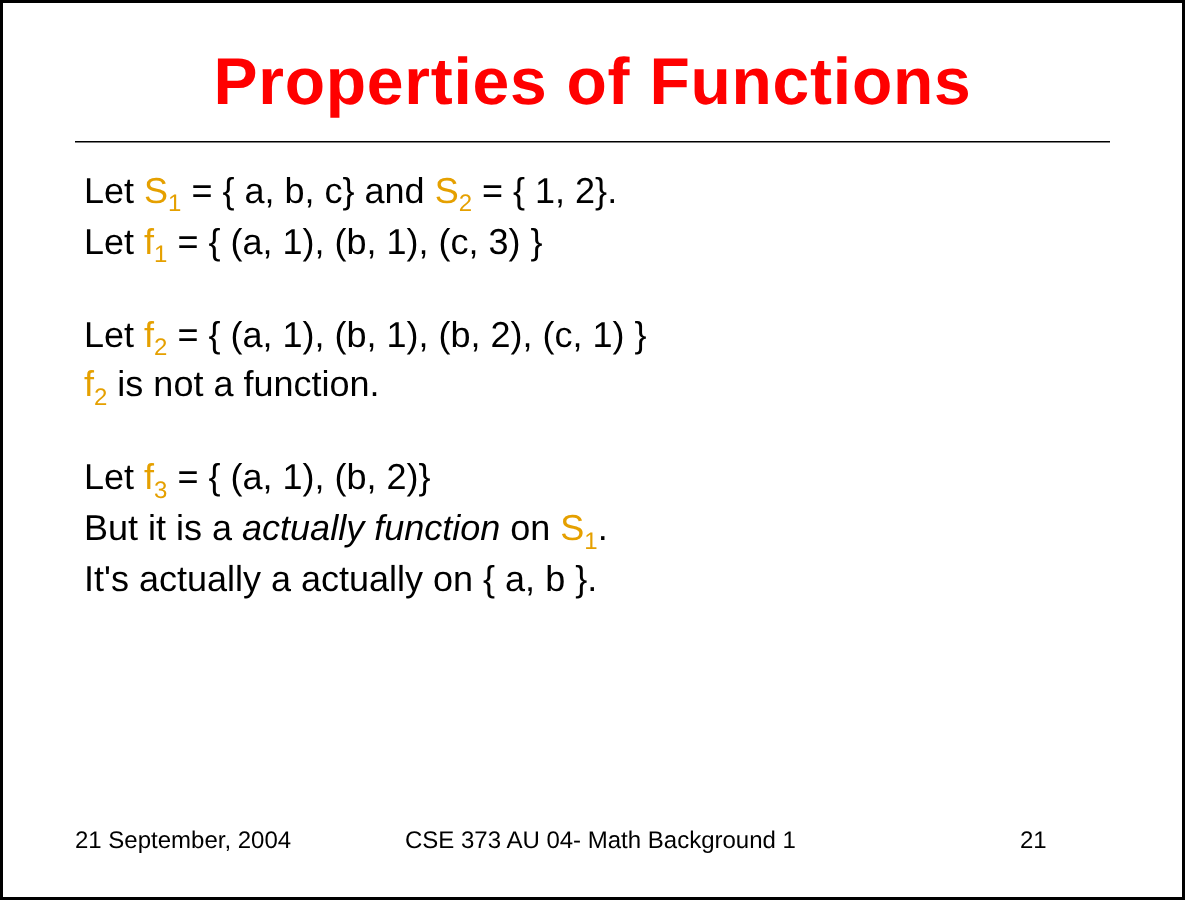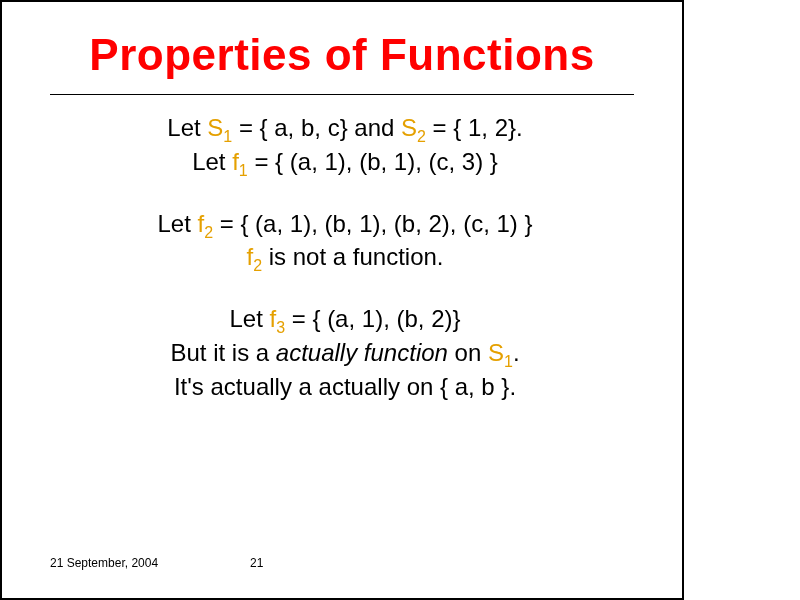--- a/index.html
+++ b/index.html
@@ -6,21 +6,21 @@
     margin: 0;
     padding: 0;
     width: 800px;
     height: 600px;
     font-family: Arial, Helvetica, sans-serif;
     background: #fff;
     position: relative;
     box-sizing: border-box;
   }
   .slide {
-    width: 684px;
+    width: 790px;
     height: 600px;
     position: relative;
     box-sizing: border-box;
     border: 2px solid #000;
     padding: 28px 48px 0 48px;
   }
   .title {
     color: #ff0000;
     font-size: 44px;
     font-weight: bold;
@@ -34,29 +34,29 @@
     margin: 0 0 18px 0;
   }
   .content {
     font-size: 24px;
     line-height: 1.25;
     color: #000;
     padding-left: 6px;
   }
   .content .sym { color: #e5a000; }
   .content .sub { font-size: 16px; vertical-align: sub; }
-  .content p { margin: 0; text-align: center; }
+  .content p { margin: 0; }
   .content .block { margin-bottom: 28px; }
   .content em { font-style: italic; }
   .footer {
     position: absolute;
     bottom: 28px;
     left: 48px;
     right: 48px;
-    font-size: 12px;
+    font-size: 16px;
     display: flex;
     color: #000;
   }
   .footer .date { flex: 0 0 auto; width: 200px; }
   .footer .course { flex: 1 1 auto; text-align: left; padding-left: 20px; }
   .footer .page { flex: 0 0 auto; width: 60px; }
 </style>
 </head>
 <body>
 
@@ -92,16 +92,17 @@
       <p>
         <span>But it is a </span><em>actually function</em><span> on </span><span class="sym"><span>S</span><span class="sub">1</span></span><span>.</span>
       </p>
       <p>It's actually a actually on { a, b }.</p>
     </div>
 
   </div>
 
   <div class="footer">
     <div class="date">21 September, 2004</div>
+    <div class="course">CSE 373 AU 04- Math Background 1</div>
     <div class="page">21</div>
   </div>
 
 </div>
 
 </body></html>

